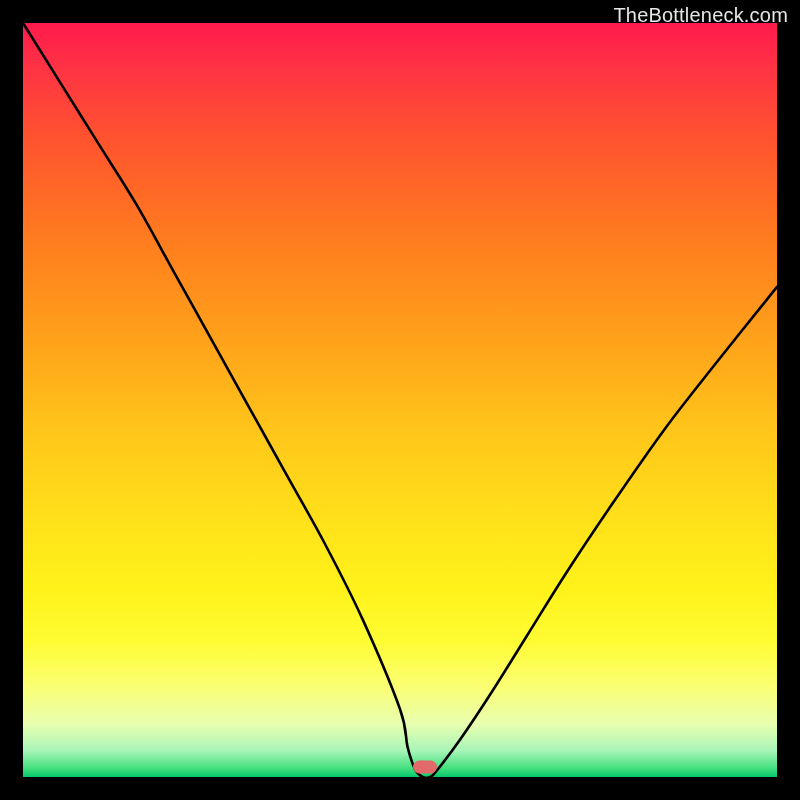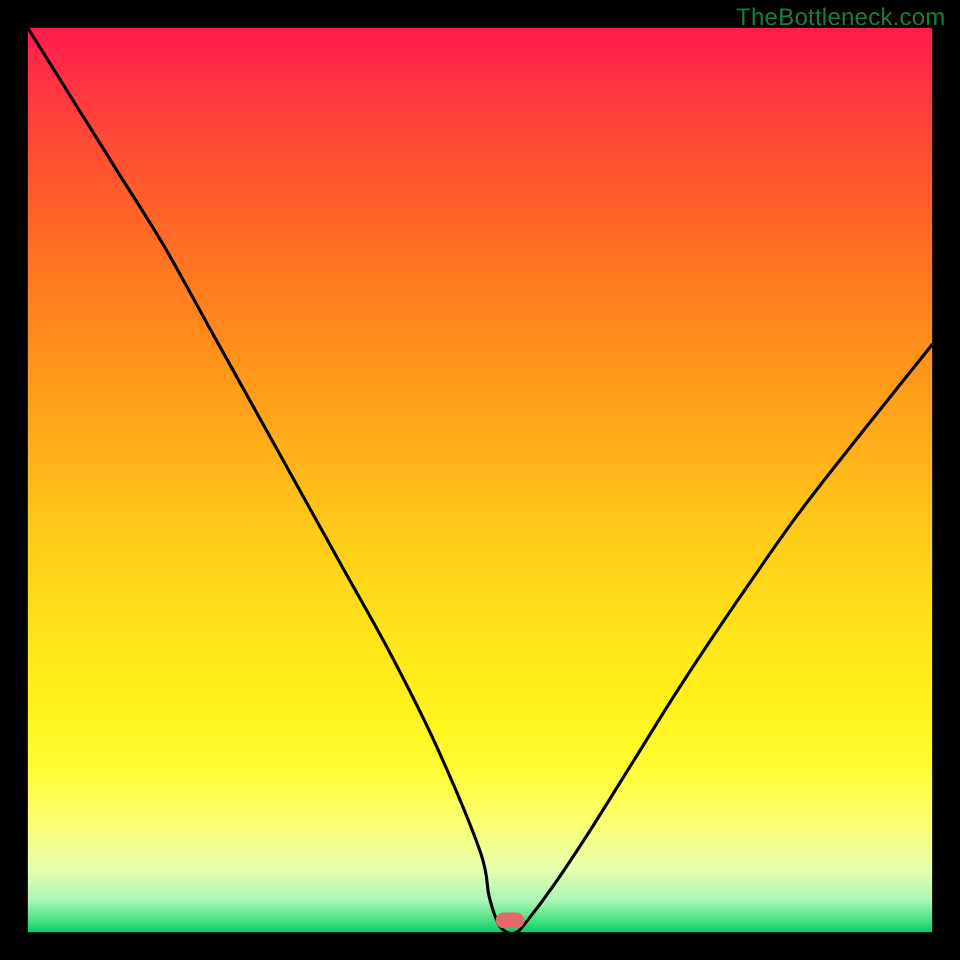--- a/index.html
+++ b/index.html
@@ -14,21 +14,21 @@
   .frame {
     position: relative;
     width: 800px;
     height: 800px;
     background: #000;
   }
   .watermark {
     position: absolute;
     top: 4px;
     right: 12px;
-    color: #15803d;
+    color: #e5e5e5;
     font-size: 20px;
     font-weight: 500;
     letter-spacing: 0.2px;
     z-index: 10;
   }
   .plot-area {
     position: absolute;
     left: 23px;
     top: 23px;
     width: 754px;

